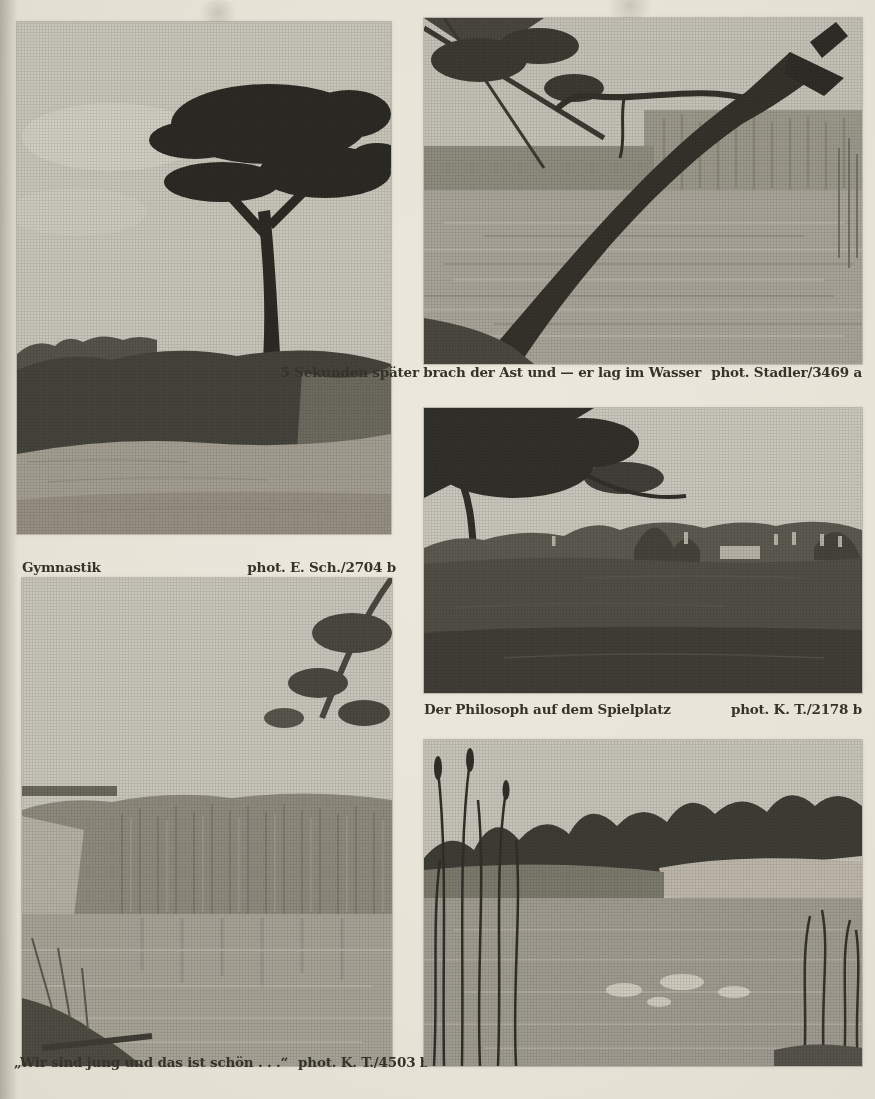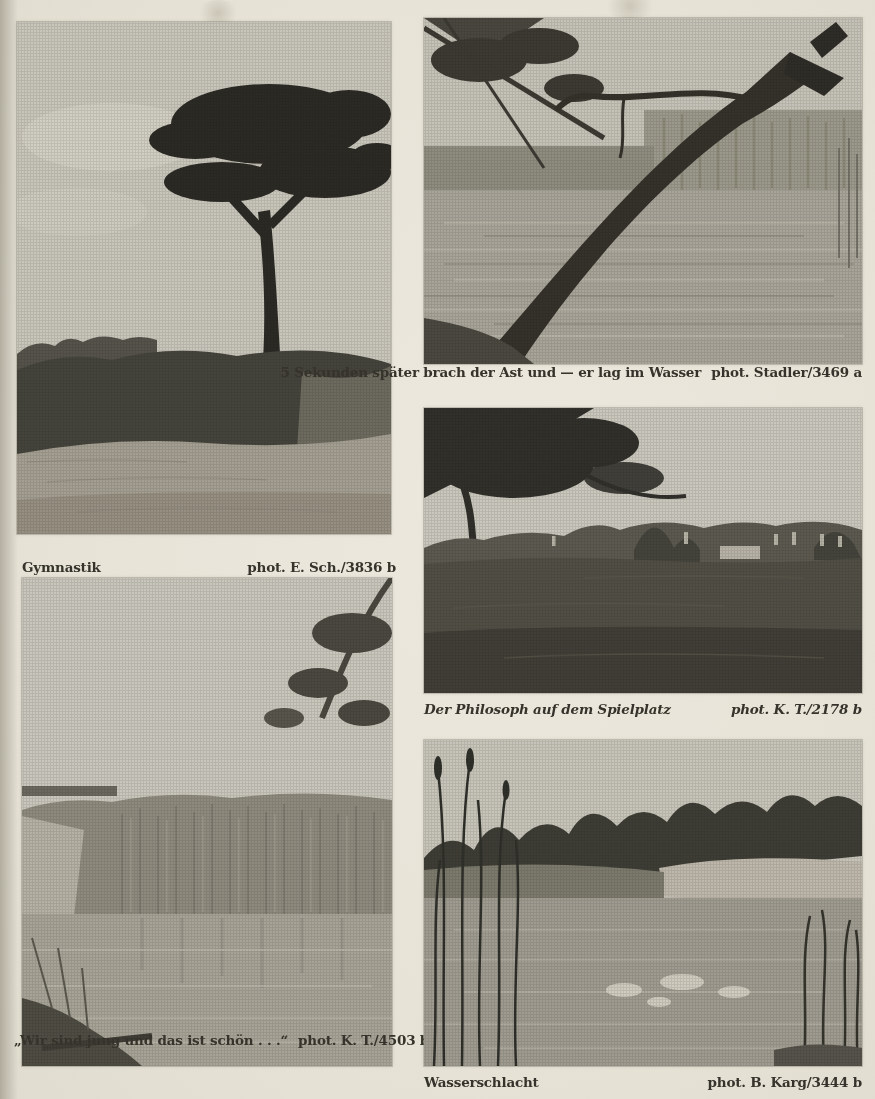--- a/index.html
+++ b/index.html
@@ -72,21 +72,21 @@
         <path d="M30,460 Q140,452 250,458" fill="none"></path>
         <path d="M60,490 Q180,482 320,490" fill="none"></path>
         <path d="M10,440 Q90,436 170,440" fill="none"></path>
       </g>
     </svg>
     <div class="halftone"></div>
   </figure>
 
   <div class="caption-row" style="left:22px;top:543px;width:374px;margin-top:16px;">
     <span>Gymnastik</span>
-    <span class="credit">phot. E. Sch./3836 b</span>
+    <span class="credit">phot. E. Sch./2704 b</span>
   </div>
 
   <figure class="photo" style="left:424px;top:18px;width:438px;height:346px;margin:0;">
     <svg viewBox="0 0 438 346" preserveAspectRatio="none">
       <rect width="438" height="346" fill="#c5c2b8"></rect>
       <rect x="220" y="92" width="218" height="84" fill="#9b988c"></rect>
       <g stroke="#86836f" stroke-width="2" opacity=".8">
         <path d="M240,170 V100"></path>
           <path d="M258,172 V96"></path>
           <path d="M276,170 V104"></path>
@@ -169,21 +169,21 @@
       <path d="M0,225 Q150,214 438,222 L438,285 L0,285 Z" fill="#403e36"></path>
       <g stroke="#5e5b50" stroke-width="1.5" opacity=".6">
         <path d="M30,200 Q150,192 300,198" fill="none"></path>
         <path d="M80,250 Q220,242 400,250" fill="none"></path>
         <path d="M160,170 Q260,166 380,170" fill="none"></path>
       </g>
     </svg>
     <div class="halftone"></div>
   </figure>
 
-  <div class="caption-row" style="left:424px;top:701px;width:438px;font-style:italic;">
+  <div class="caption-row" style="left:424px;top:701px;width:438px;">
     <span>Der Philosoph auf dem Spielplatz</span>
     <span class="credit">phot. K. T./2178 b</span>
   </div>
 
   <figure class="photo" style="left:22px;top:578px;width:370px;height:488px;margin:0;">
     <svg viewBox="0 0 370 488" preserveAspectRatio="none">
       <rect width="370" height="488" fill="#c9c6bc"></rect>
       <rect x="0" y="208" width="95" height="10" fill="#6b695e"></rect>
       <path d="M0,232 q40,-14 90,-8 q60,-12 120,-4 q80,-10 160,2 L370,338 L0,338 Z" fill="#8e8b7e"></path>
       <g stroke="#7b786c" stroke-width="1.8" opacity=".85">
@@ -240,21 +240,21 @@
       <path d="M20,470 L130,458" stroke="#3f3d35" stroke-width="6"></path>
       <g stroke="#5b594f" stroke-width="2">
         <path d="M30,430 L10,360"></path>
           <path d="M48,440 L36,370"></path>
           <path d="M66,452 L60,390"></path>
       </g>
     </svg>
     <div class="halftone"></div>
   </figure>
 
-  <div class="caption-row" style="left:14px;top:1032px;width:390px;">
+  <div class="caption-row" style="left:14px;top:1054px;width:390px;">
     <span>„Wir sind jung und das ist schön . . .“</span>
     <span class="credit">phot. K. T./4503 b</span>
   </div>
 
   <figure class="photo" style="left:424px;top:740px;width:438px;height:326px;margin:0;">
     <svg viewBox="0 0 438 326" preserveAspectRatio="none">
       <rect width="438" height="326" fill="#c7c4ba"></rect>
       <path d="M0,118 q25,-30 50,-8 q20,-40 45,-10 q25,-28 50,-6 q20,-36 48,-8 q24,-26 50,-4 q22,-34 48,-8 q26,-24 52,-2 q22,-30 48,-6 q22,-20 47,0 l0,50 L0,160 Z" fill="#3e3d35"></path>
       <path d="M235,128 Q320,112 438,122 L438,158 Q330,166 240,156 Z" fill="#bdb8ab"></path>
       <path d="M0,130 Q120,118 240,132 L240,162 Q120,170 0,162 Z" fill="#7c7a6d"></path>
@@ -289,17 +289,13 @@
         <path d="M380,326 C384,270 376,220 386,176"></path>
         <path d="M400,326 C396,260 406,210 398,170"></path>
         <path d="M420,326 C424,266 416,216 426,180"></path>
         <path d="M434,326 C430,276 438,230 432,190"></path>
       </g>
       <path d="M350,310 Q390,300 438,308 L438,326 L350,326 Z" fill="#55534a"></path>
     </svg>
     <div class="halftone"></div>
   </figure>
 
-  <div class="caption-row" style="left:424px;top:1074px;width:438px;">
-    <span>Wasserschlacht</span>
-    <span class="credit">phot. B. Karg/3444 b</span>
-  </div>
 </div>
 
 </body></html>

